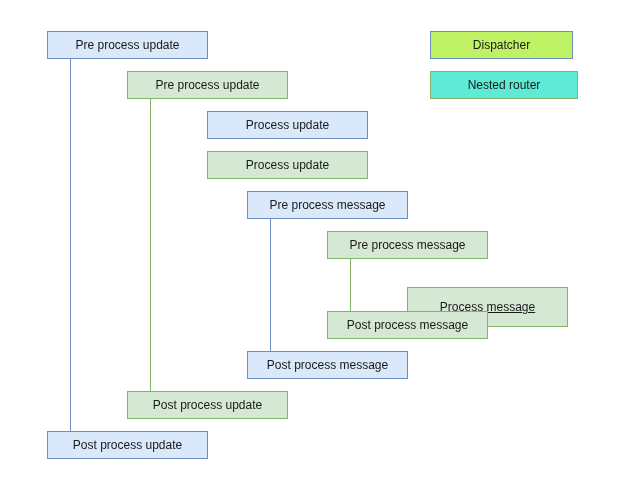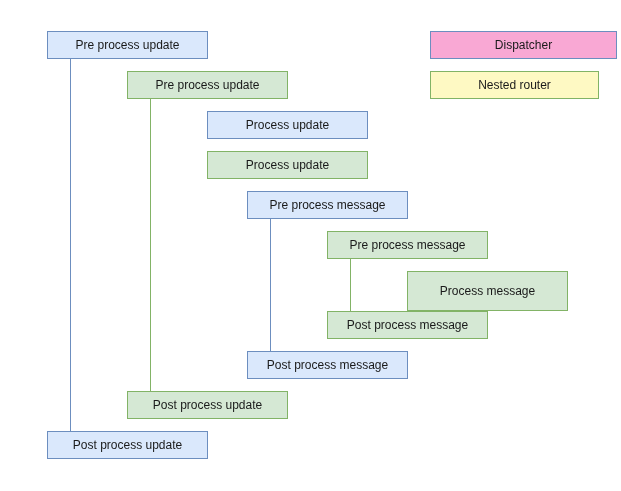--- a/index.html
+++ b/index.html
@@ -73,23 +73,23 @@
       <div class="connector dispatcher" style="left: 270px; top: 219px; width: 1px; height: 132px;"></div>
       <div class="connector nested" style="left: 350px; top: 259px; width: 1px; height: 52px;"></div>
     </div>
   <div id="node-layer">
       <div class="node dispatcher" style="left: 30px; top: 31px; width: 161px; height: 28px;">Pre process update</div>
       <div class="node nested" style="left: 110px; top: 71px; width: 161px; height: 28px;">Pre process update</div>
       <div class="node dispatcher" style="left: 190px; top: 111px; width: 161px; height: 28px;">Process update</div>
       <div class="node nested" style="left: 190px; top: 151px; width: 161px; height: 28px;">Process update</div>
       <div class="node dispatcher" style="left: 230px; top: 191px; width: 161px; height: 28px;">Pre process message</div>
       <div class="node nested" style="left: 310px; top: 231px; width: 161px; height: 28px;">Pre process message</div>
-      <div class="node nested" style="left: 390px; top: 271px; width: 161px; height: 40px;">Process message</div>
+      <div class="node nested" style="left: 390px; top: 287px; width: 161px; height: 40px; text-decoration: underline;">Process message</div>
       <div class="node nested" style="left: 310px; top: 311px; width: 161px; height: 28px;">Post process message</div>
       <div class="node dispatcher" style="left: 230px; top: 351px; width: 161px; height: 28px;">Post process message</div>
       <div class="node nested" style="left: 110px; top: 391px; width: 161px; height: 28px;">Post process update</div>
       <div class="node dispatcher" style="left: 30px; top: 431px; width: 161px; height: 28px;">Post process update</div>
     </div>
   <div id="legend-layer">
-      <div class="legend-node dispatcher" style="left: 430px; top: 31px; width: 187px; height: 28px; background: #f9a8d4; border-color: rgb(108, 142, 191);">Dispatcher</div>
-      <div class="legend-node nested" style="left: 430px; top: 71px; width: 169px; height: 28px; background: #fef9c3; border-color: rgb(130, 179, 102);">Nested router</div>
+      <div class="legend-node dispatcher" style="left: 430px; top: 31px; width: 143px; height: 28px; background: #bef264; border-color: rgb(108, 142, 191);">Dispatcher</div>
+      <div class="legend-node nested" style="left: 430px; top: 71px; width: 148px; height: 28px; background: #5eead4; border-color: rgb(130, 179, 102);">Nested router</div>
     </div>
 </div>
 
 </body></html>

